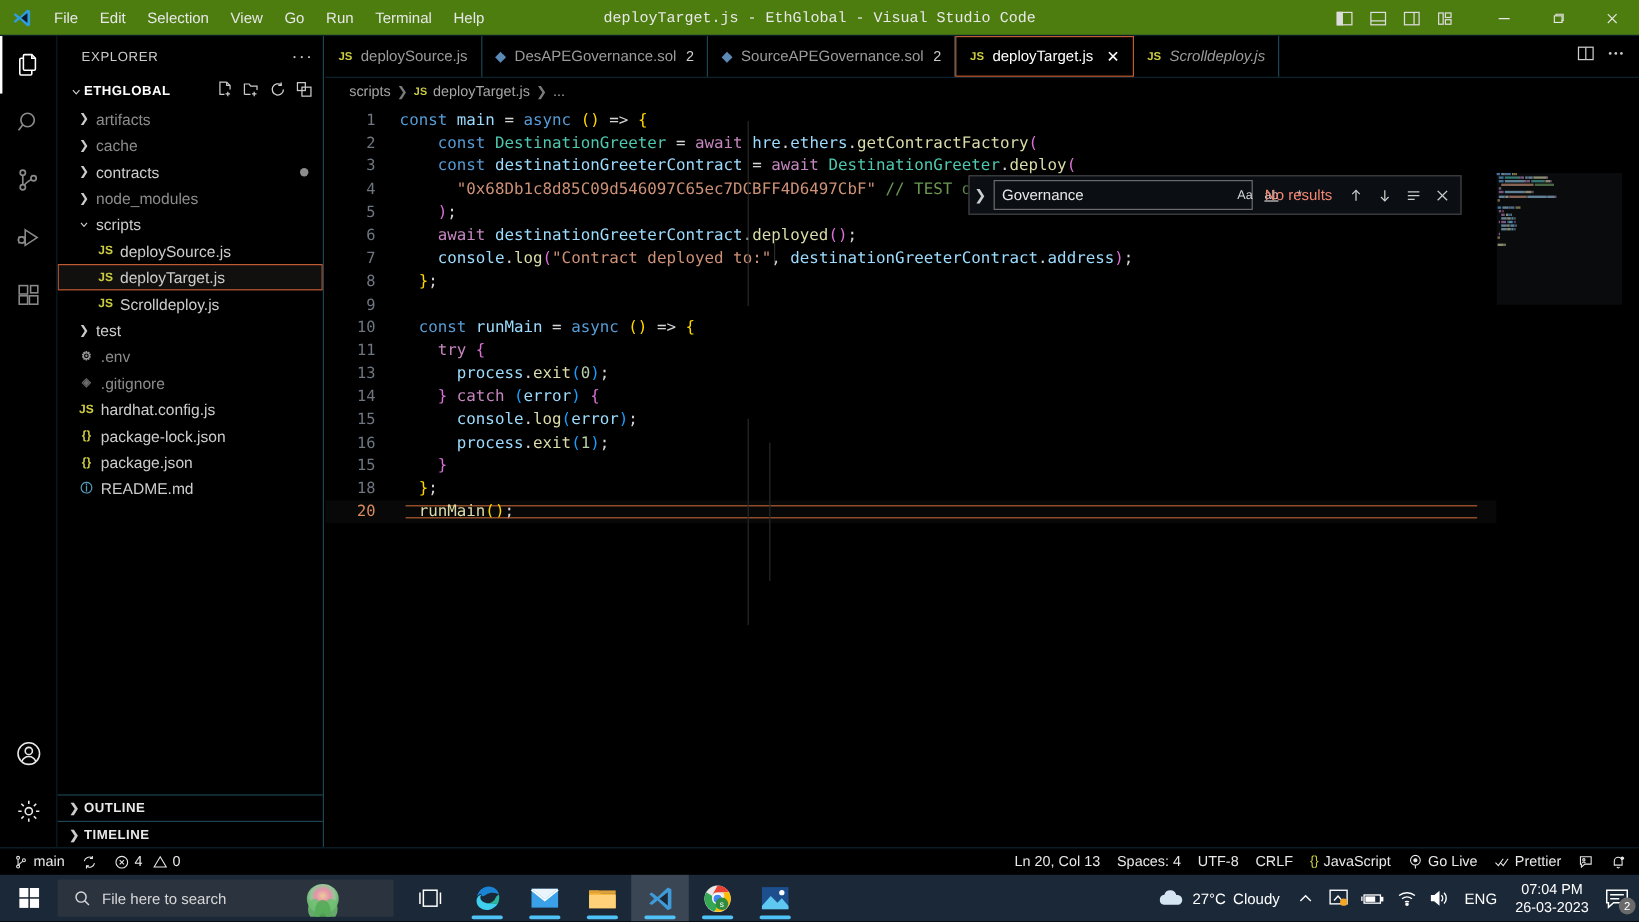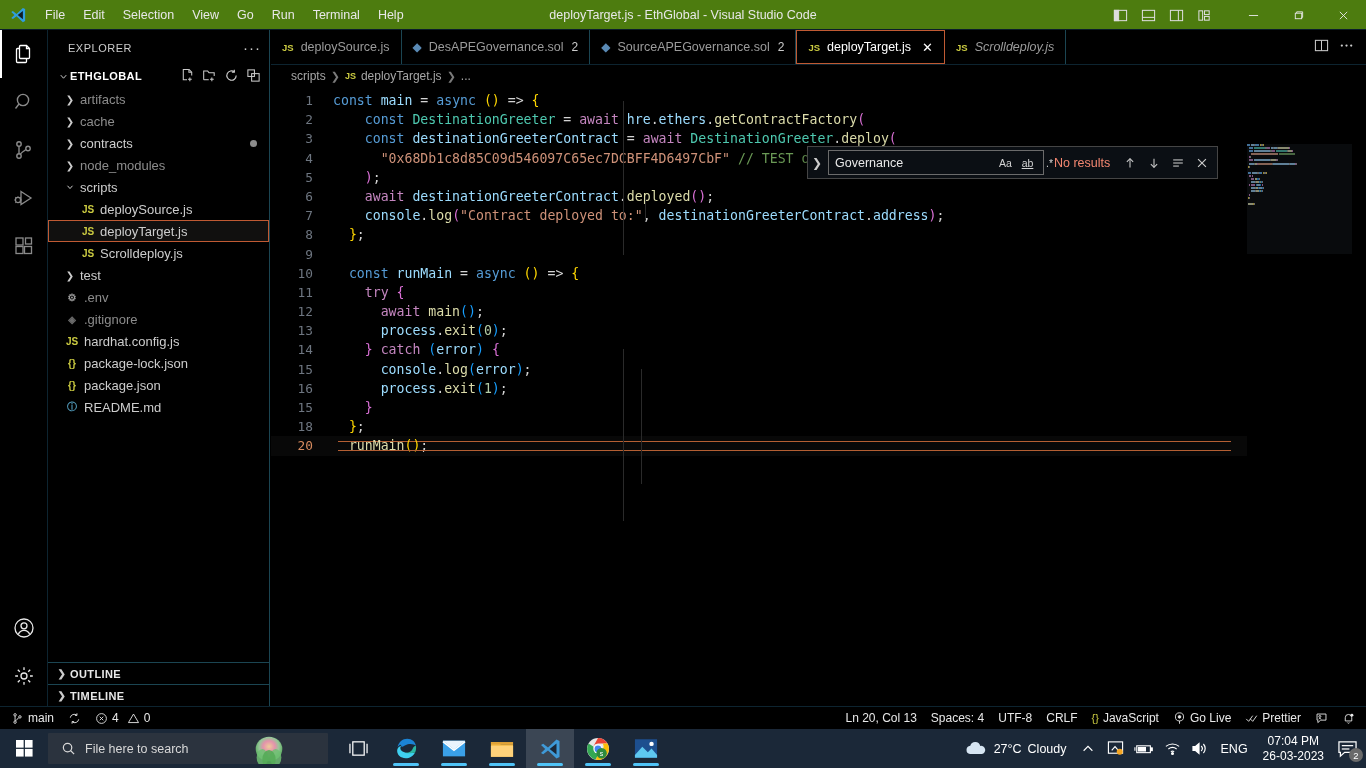--- a/index.html
+++ b/index.html
@@ -22,21 +22,21 @@
   }
   .vs-logo { width: 36px; height: 30px; display: flex; align-items: center; justify-content: center; }
   .vs-logo svg { width: 18px; height: 18px; }
   .menubar { display: flex; align-items: center; height: 30px; }
   .menu-item {
     padding: 0 9px; height: 30px; line-height: 30px;
     color: #e8e8e8; font-size: 12.5px; cursor: default; white-space: nowrap;
   }
   .title-center {
     position: absolute; left: 0; width: 1366px; text-align: center;
-    color: #e8e8e8; font-size: 12.5px; pointer-events: none;
+    color: #e8e8e8; font-size: 12.5px; pointer-events: none; font-family: Liberation Mono, monospace;
   }
   .title-right {
     position: absolute; right: 0; top: 0; height: 30px;
     display: flex; align-items: center; z-index: 5;
   }
   .layout-btns { display: flex; align-items: center; gap: 2px; margin-right: 14px; }
   .layout-btn { width: 26px; height: 30px; display: flex; align-items: center; justify-content: center; }
   .layout-btn svg { width: 15px; height: 15px; }
   .win-btn { width: 45px; height: 30px; display: flex; align-items: center; justify-content: center; }
   .win-btn svg { width: 11px; height: 11px; }
@@ -178,21 +178,21 @@
   .find-widget {
     position: absolute; top: 59px; left: 536px;
     height: 33px; display: flex; align-items: center;
     background: #0b0f14; border: 1px solid #454545;
     box-shadow: 0 2px 8px rgba(0,0,0,.6);
     z-index: 20; padding: 0 4px 0 0;
   }
   .find-toggle { width: 18px; display: flex; align-items: center; justify-content: center; color: #cccccc; font-size: 12px; }
   .find-input-box {
     display: flex; align-items: center; height: 25px; width: 216px;
-    background: #0b0f14; border: 1px solid #6b6b6b; padding: 0 4px 0 6px; margin-left: 2px;
+    background: #0b0f14; border: 1px solid #6b6b6b; padding: 0 4px 0 6px; margin-left: 2px; gap: 32px;
   }
   .find-input-box input {
     flex: 1; background: transparent; border: none; outline: none;
     color: #e8e8e8; font-size: 12.5px; font-family: "Liberation Sans", sans-serif;
   }
   .find-opts { display: flex; align-items: center; gap: 3px; }
   .fopt { width: 19px; height: 19px; display: flex; align-items: center; justify-content: center; color: #d4d4d4; font-size: 10.5px; }
   .fopt.underline { text-decoration: underline; }
   .find-status { color: #f48771; font-size: 12.5px; padding: 0 9px 0 10px; white-space: nowrap; }
   .find-btns { display: flex; align-items: center; gap: 2px; }
@@ -566,21 +566,20 @@
           <div class="cline"><div class="gut">2</div><div class="ctext"><span class="pun">    </span><span class="kw">const</span><span class="pun"> </span><span class="cls">DestinationGreeter</span><span class="pun"> = </span><span class="kw2">await</span><span class="pun"> </span><span class="var">hre</span><span class="pun">.</span><span class="var">ethers</span><span class="pun">.</span><span class="fn">getContractFactory</span><span class="par2">(</span></div></div>
           <div class="cline"><div class="gut">3</div><div class="ctext"><span class="pun">    </span><span class="kw">const</span><span class="pun"> </span><span class="var">destinationGreeterContract</span><span class="pun"> = </span><span class="kw2">await</span><span class="pun"> </span><span class="cls">DestinationGreeter</span><span class="pun">.</span><span class="fn">deploy</span><span class="par2">(</span></div></div>
           <div class="cline"><div class="gut">4</div><div class="ctext"><span class="pun">      </span><span class="str">"0x68Db1c8d85C09d546097C65ec7DCBFF4D6497CbF"</span><span class="pun"> </span><span class="cmt">// TEST on Optimism-Goerli</span></div></div>
           <div class="cline"><div class="gut">5</div><div class="ctext"><span class="pun">    </span><span class="par2">)</span><span class="pun">;</span></div></div>
           <div class="cline"><div class="gut">6</div><div class="ctext"><span class="pun">    </span><span class="kw2">await</span><span class="pun"> </span><span class="var">destinationGreeterContract</span><span class="pun">.</span><span class="fn">deployed</span><span class="par2">()</span><span class="pun">;</span></div></div>
           <div class="cline"><div class="gut">7</div><div class="ctext"><span class="pun">    </span><span class="var">console</span><span class="pun">.</span><span class="fn">log</span><span class="par2">(</span><span class="str">"Contract deployed to:"</span><span class="pun">, </span><span class="var">destinationGreeterContract</span><span class="pun">.</span><span class="var">address</span><span class="par2">)</span><span class="pun">;</span></div></div>
           <div class="cline"><div class="gut">8</div><div class="ctext"><span class="pun">  </span><span class="par1">}</span><span class="pun">;</span></div></div>
           <div class="cline"><div class="gut">9</div><div class="ctext"></div></div>
           <div class="cline"><div class="gut">10</div><div class="ctext"><span class="pun">  </span><span class="kw">const</span><span class="pun"> </span><span class="var">runMain</span><span class="pun"> = </span><span class="kw">async</span><span class="pun"> </span><span class="par1">()</span><span class="pun"> =&gt; </span><span class="par1">{</span></div></div>
           <div class="cline"><div class="gut">11</div><div class="ctext"><span class="pun">    </span><span class="kw2">try</span><span class="pun"> </span><span class="par2">{</span></div></div>
-          <div class="cline"><div class="gut">12</div><div class="ctext"><span class="pun">      </span><span class="kw2">await</span><span class="pun"> </span><span class="fn">main</span><span class="par3">()</span><span class="pun">;</span></div></div>
           <div class="cline"><div class="gut">13</div><div class="ctext"><span class="pun">      </span><span class="var">process</span><span class="pun">.</span><span class="fn">exit</span><span class="par3">(</span><span class="num">0</span><span class="par3">)</span><span class="pun">;</span></div></div>
           <div class="cline"><div class="gut">14</div><div class="ctext"><span class="pun">    </span><span class="par2">}</span><span class="pun"> </span><span class="kw2">catch</span><span class="pun"> </span><span class="par3">(</span><span class="var">error</span><span class="par3">)</span><span class="pun"> </span><span class="par2">{</span></div></div>
           <div class="cline"><div class="gut">15</div><div class="ctext"><span class="pun">      </span><span class="var">console</span><span class="pun">.</span><span class="fn">log</span><span class="par3">(</span><span class="var">error</span><span class="par3">)</span><span class="pun">;</span></div></div>
           <div class="cline"><div class="gut">16</div><div class="ctext"><span class="pun">      </span><span class="var">process</span><span class="pun">.</span><span class="fn">exit</span><span class="par3">(</span><span class="num">1</span><span class="par3">)</span><span class="pun">;</span></div></div>
           <div class="cline"><div class="gut">15</div><div class="ctext"><span class="pun">    </span><span class="par2">}</span></div></div>
           <div class="cline"><div class="gut">18</div><div class="ctext"><span class="pun">  </span><span class="par1">}</span><span class="pun">;</span></div></div>
           <div class="cline cur"><div class="gut">20</div><div class="ctext"><span class="pun">  </span><span class="fn">runMain</span><span class="par1">()</span><span class="pun">;</span></div></div>
           <div class="indent-guide" style="left: 352px; top: 14px; height: 154px;"></div>
           <div class="indent-guide" style="left: 374px; top: 110px; height: 22px;"></div>
           <div class="indent-guide" style="left: 352px; top: 262px; height: 172px;"></div>

